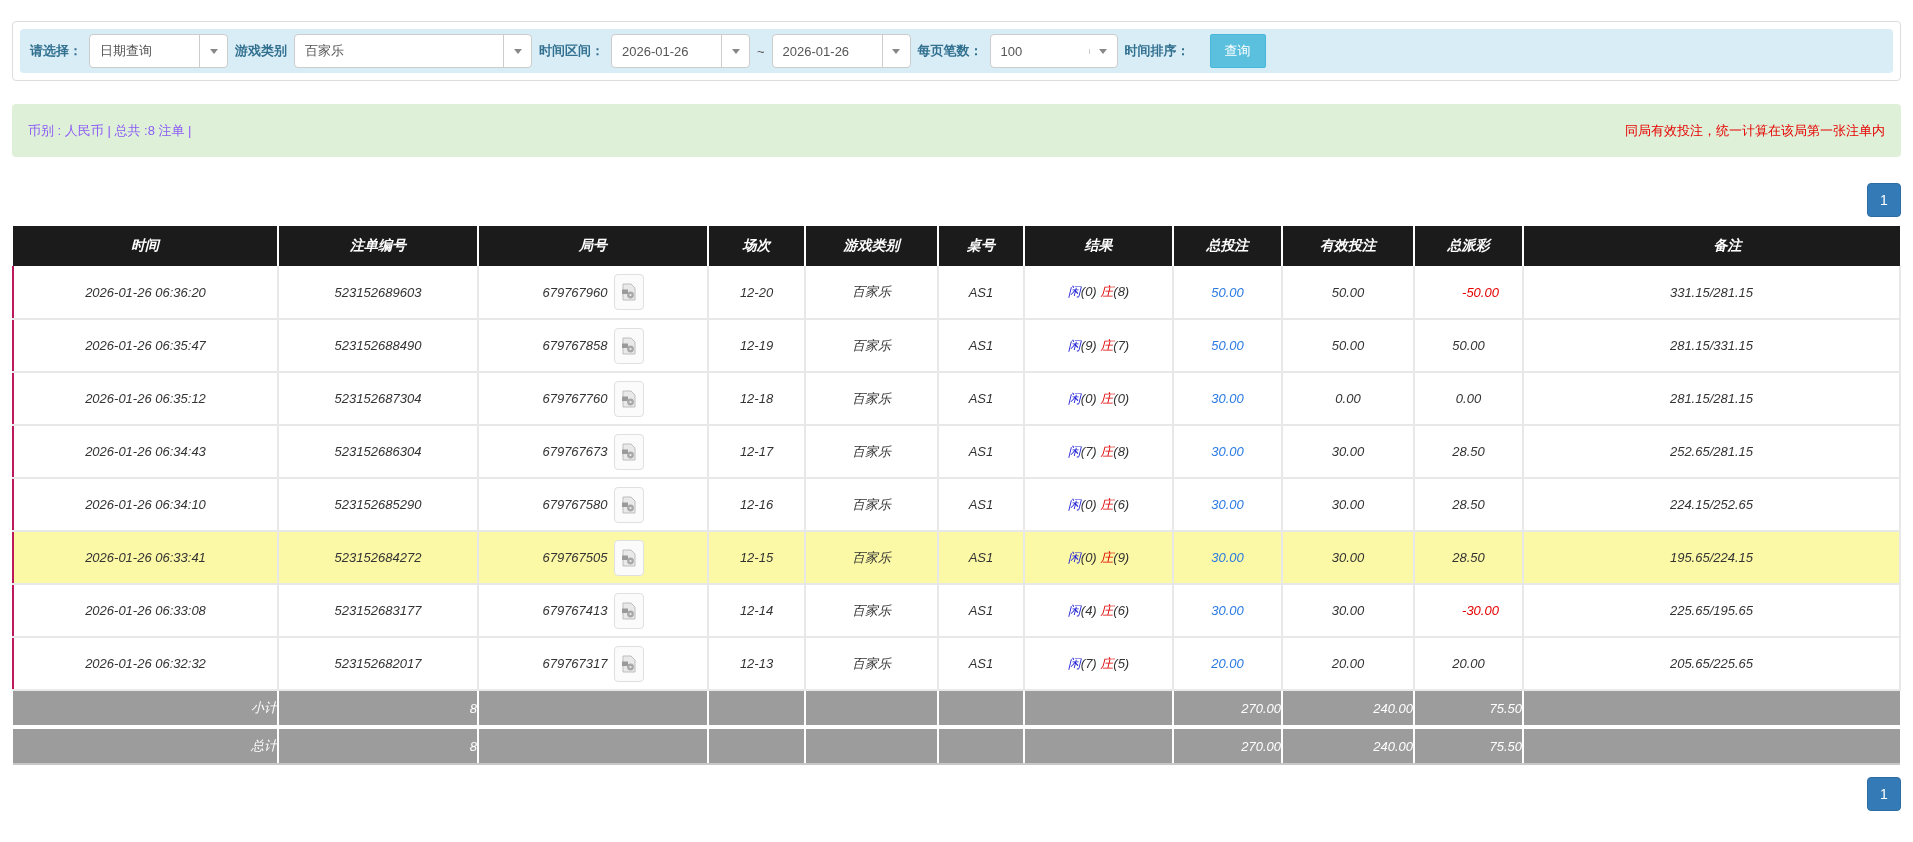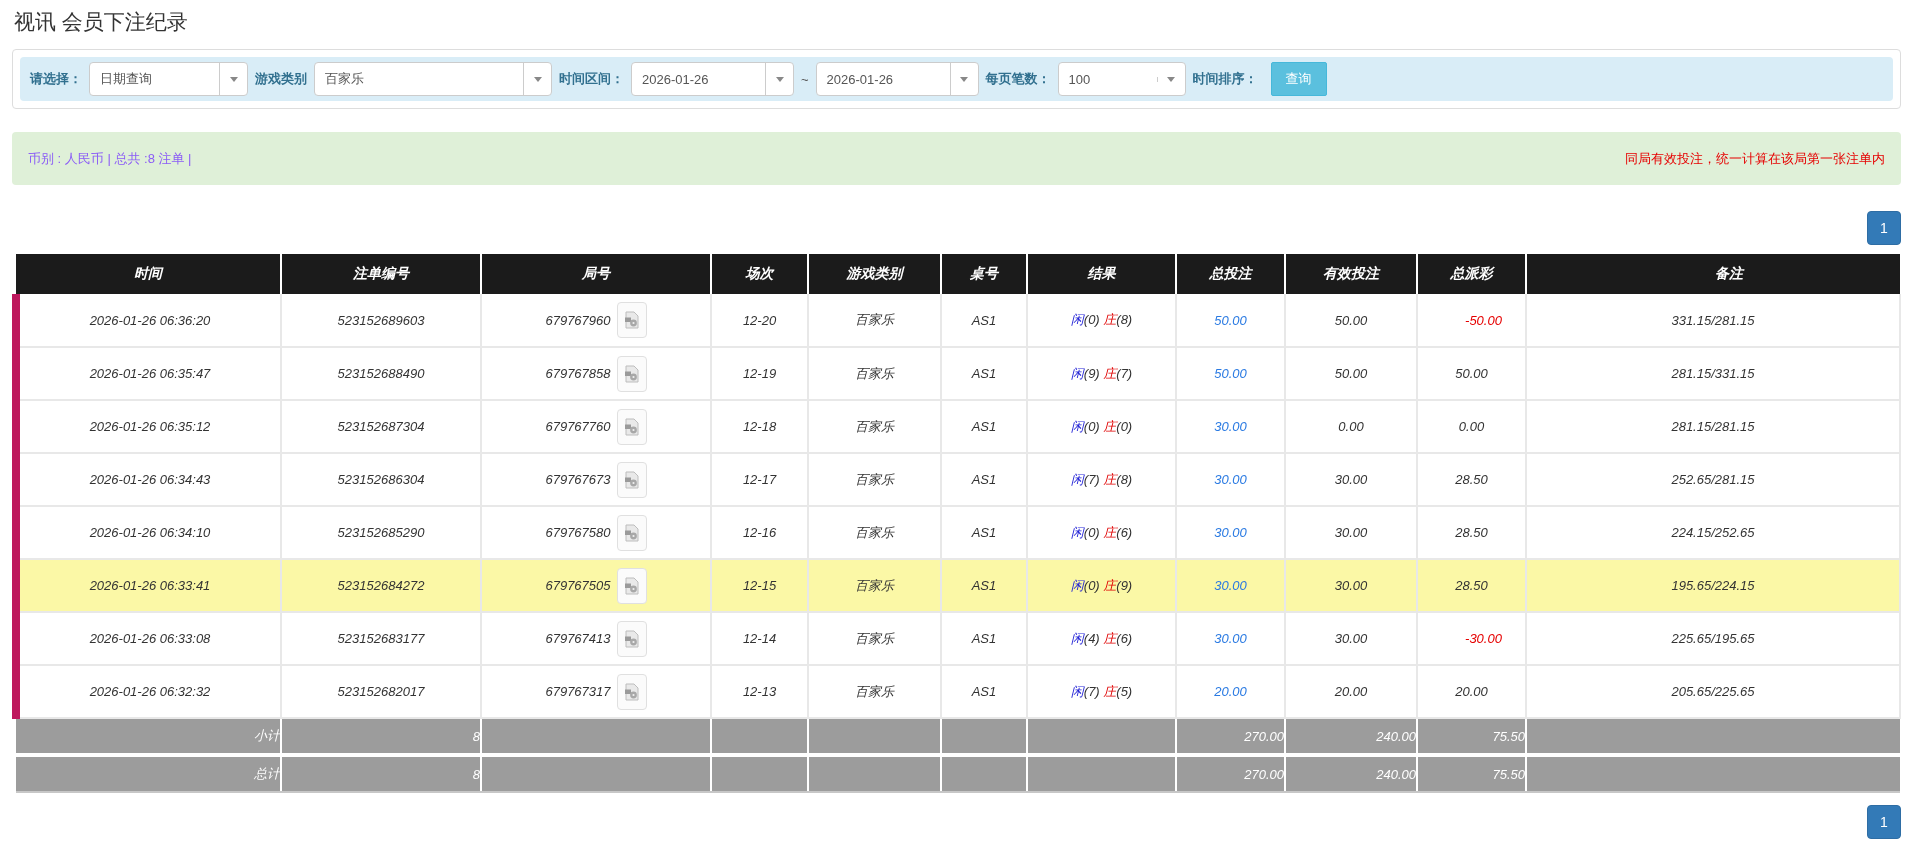--- a/index.html
+++ b/index.html
@@ -23,27 +23,27 @@
   .page-title{font-size:21px;font-weight:400;color:#333;padding-left:2px;}
 
   
   .filter-panel{margin-top:13px;border:1px solid #ddd;border-radius:4px;background:#fff;padding:7px;}
   .filter-bar{background:var(--filter-blue);border-radius:4px;padding:5px 10px;display:flex;align-items:center;gap:7px;height:44px;}
   .flabel{font-size:13px;font-weight:bold;color:var(--label-blue);white-space:nowrap;}
   .select{display:inline-flex;align-items:stretch;background:#fff;border:1px solid #ccc;border-radius:4px;height:34px;cursor:pointer;}
   .sel-text{display:flex;align-items:center;padding:0 10px;font-size:13px;color:#555;white-space:nowrap;flex:1;}
   .caret-box{display:flex;align-items:center;justify-content:center;width:28px;border-left:1px solid #ccc;}
   .caret{width:0;height:0;border-left:4px solid transparent;border-right:4px solid transparent;border-top:5px solid #888;}
-  .w-mode{width:159px;}
+  .w-mode{width:139px;}
   .w-game{width:238px;}
-  .w-date{width:163px;}
+  .w-date{width:139px;}
   .w-size{width:128px;align-items:center;}
   .w-sort{width:204px;}
   .tilde{font-size:13px;color:#555;}
-  .btn-query{margin-left:6px;height:34px;padding:0 14px;background:var(--button-blue);border:1px solid #46b8da;border-radius:2px;color:#fff;font-size:13px;cursor:pointer;font-family:inherit;}
+  .btn-query{margin-left:13px;height:34px;padding:0 14px;background:var(--button-blue);border:1px solid #46b8da;border-radius:2px;color:#fff;font-size:13px;cursor:pointer;font-family:inherit;}
 
   
   .summary-bar{margin-top:23px;height:53px;background:var(--summary-green);border-radius:4px;
     display:flex;align-items:center;justify-content:space-between;padding:0 16px;}
   .summary-left{font-size:13px;color:#8b5cf6;}
   .summary-right{font-size:13px;color:var(--negative-red);}
 
   
   .pagination{display:flex;justify-content:flex-end;}
   .pagination.top{margin-top:26px;margin-bottom:9px;}
@@ -51,42 +51,41 @@
   .page-btn{width:34px;height:34px;background:var(--pagination-blue);border:1px solid #2e6da4;border-radius:4px;
     color:#fff;font-size:14px;cursor:pointer;font-family:inherit;}
 
   
   table{width:1889px;table-layout:fixed;border-collapse:collapse;font-style:italic;}
   thead th{background:var(--header-bg);color:#fff;font-size:14px;font-weight:bold;height:40px;
     border-right:2px solid #fff;text-align:center;}
   thead th:last-child{border-right:none;padding-left:31px;}
   tbody td{height:53px;font-size:13px;color:#333;text-align:center;background:#fff;
     border-right:2px solid #e8e8e8;border-bottom:2px solid #e8e8e8;}
-  tbody td:first-child{border-left:8px solid #be185d;}
+  tbody td:first-child{border-left:2px solid #be185d;}
   tbody tr.highlight td{background:var(--highlight-yellow);}
   .round-wrap{display:inline-flex;align-items:center;gap:6px;}
   .video-btn{width:30px;height:36px;border:1px solid #e0e0e0;border-radius:4px;background:#fbfbfb;
     display:inline-flex;align-items:center;justify-content:center;cursor:pointer;}
   .res-p{color:var(--player-blue);}
   .res-b{color:var(--banker-red);}
   .res-n{color:#333;}
   .amt-link{color:var(--link-blue);cursor:pointer;}
   .neg{color:var(--negative-red);margin-left:24px;}
   tfoot td{height:37px;background:var(--subtotal-grey);color:#fff;font-size:13px;text-align:right;
     border-right:2px solid #fff;}
   tfoot td:last-child{border-right:none;}
   tfoot tr.sum-sub td{border-bottom:4px solid #fff;}
   tfoot tr.sum-total td{border-bottom:2px solid #c7c7c7;padding-left:44px;}
 </style>
 </head>
 <body>
 
 <div class="page">
 
-  <div class="page-title">视讯 会员下注纪录</div>
 
   <div class="filter-panel">
     <div class="filter-bar">
       <span class="flabel">请选择：</span>
       <div class="select w-mode">
         <span class="sel-text">日期查询</span>
         <span class="caret-box">
             <span class="caret"></span>
           </span>
       </div>

